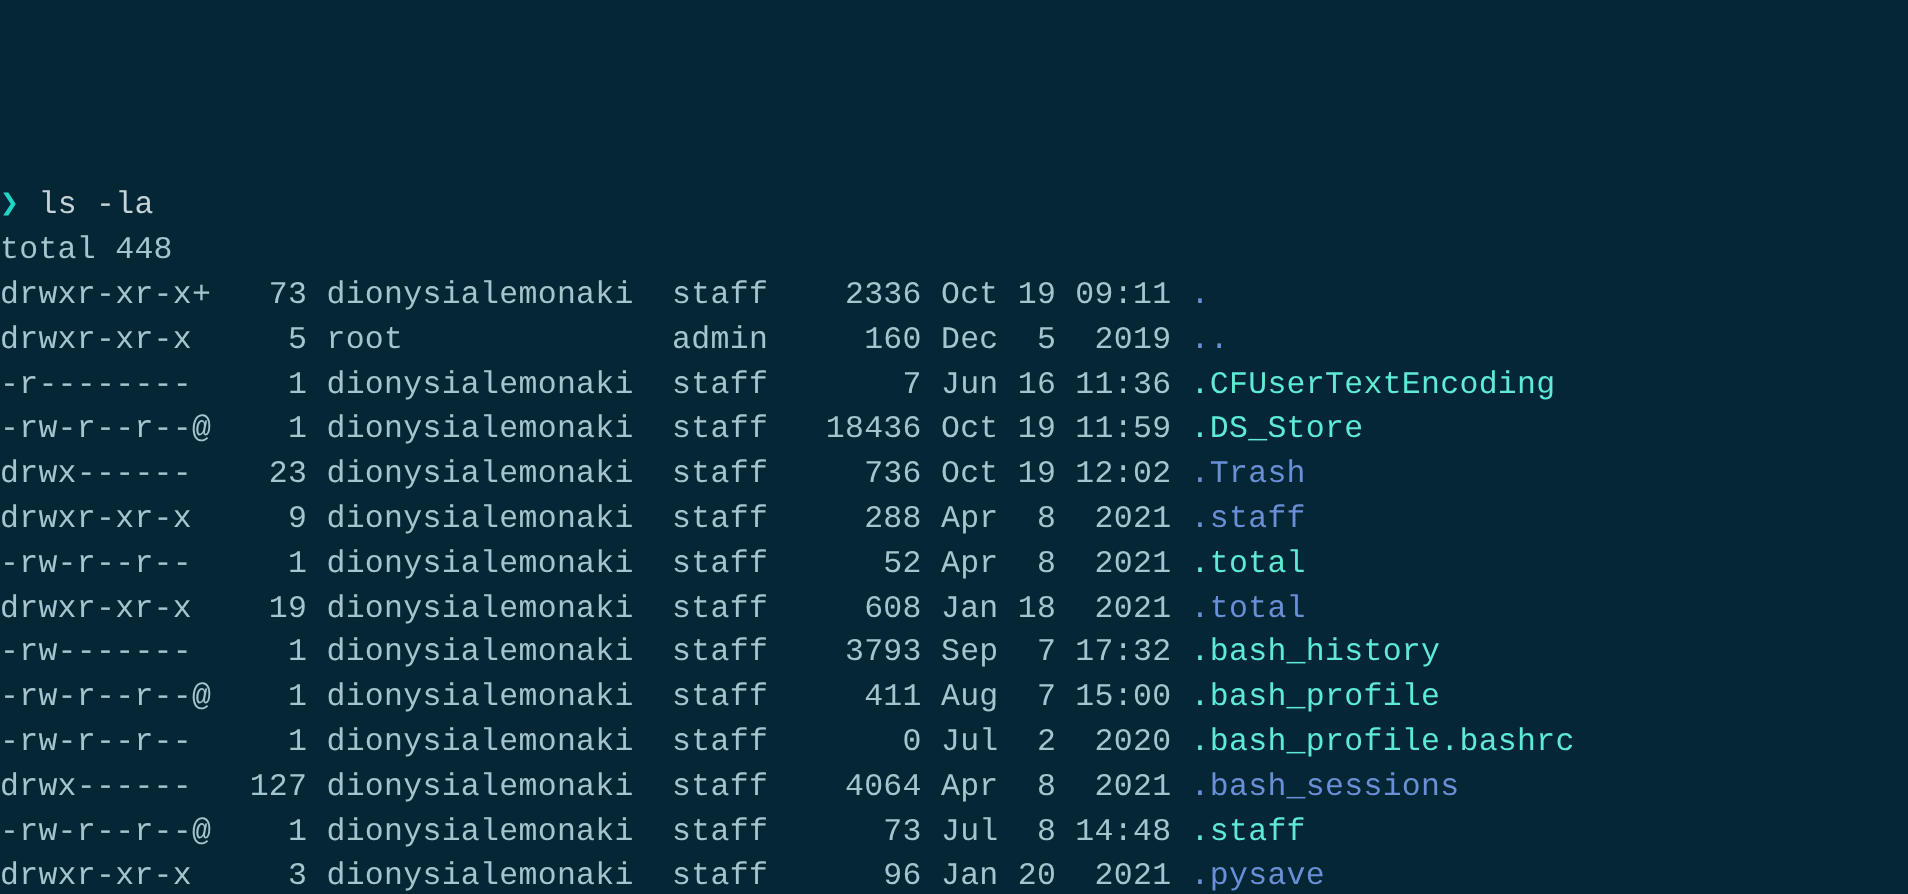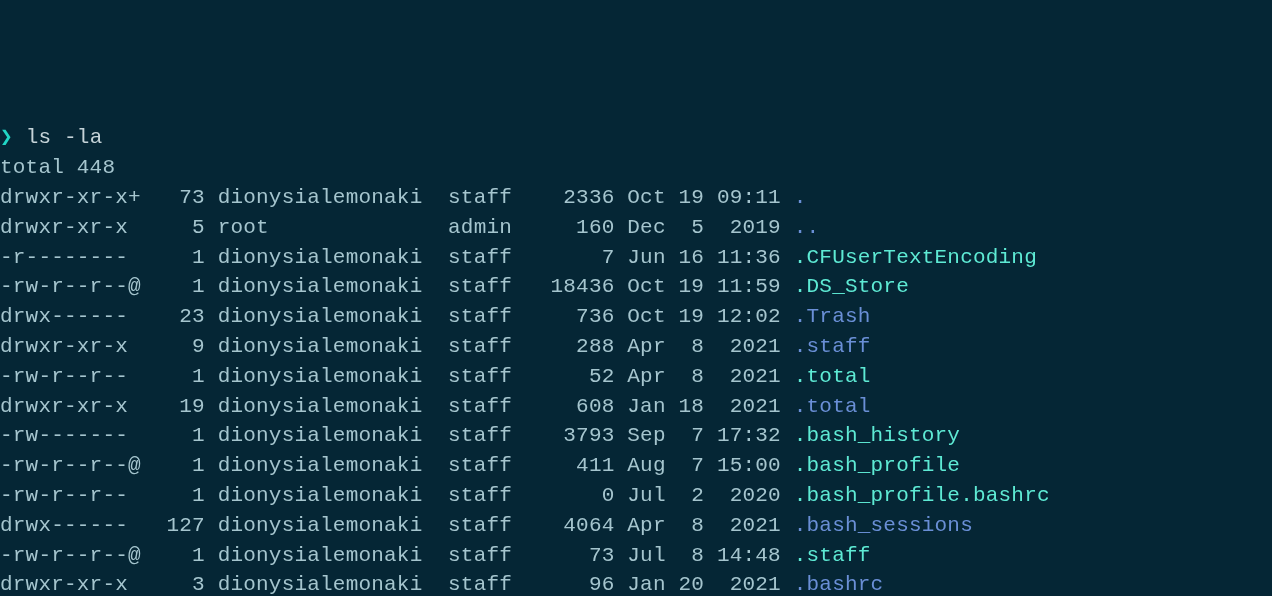--- a/index.html
+++ b/index.html
@@ -50,19 +50,19 @@
 -rw-r--r--@    1 dionysialemonaki  staff   18436 Oct 19 11:59 <span class="file-name">.DS_Store</span>
 drwx------    23 dionysialemonaki  staff     736 Oct 19 12:02 <span class="dir-name">.Trash</span>
 drwxr-xr-x     9 dionysialemonaki  staff     288 Apr  8  2021 <span class="dir-name">.staff</span>
 -rw-r--r--     1 dionysialemonaki  staff      52 Apr  8  2021 <span class="file-name">.total</span>
 drwxr-xr-x    19 dionysialemonaki  staff     608 Jan 18  2021 <span class="dir-name">.total</span>
 -rw-------     1 dionysialemonaki  staff    3793 Sep  7 17:32 <span class="file-name">.bash_history</span>
 -rw-r--r--@    1 dionysialemonaki  staff     411 Aug  7 15:00 <span class="file-name">.bash_profile</span>
 -rw-r--r--     1 dionysialemonaki  staff       0 Jul  2  2020 <span class="file-name">.bash_profile.bashrc</span>
 drwx------   127 dionysialemonaki  staff    4064 Apr  8  2021 <span class="dir-name">.bash_sessions</span>
 -rw-r--r--@    1 dionysialemonaki  staff      73 Jul  8 14:48 <span class="file-name">.staff</span>
-drwxr-xr-x     3 dionysialemonaki  staff      96 Jan 20  2021 <span class="dir-name">.bashrc</span>
+drwxr-xr-x     3 dionysialemonaki  staff      96 Jan 20  2021 <span class="dir-name">.pysave</span>
 drwx------     5 dionysialemonaki  staff     160 Jul  8 19:15 
 drwxr-xr-x    11 dionysialemonaki  staff     352 Sep 19 10:21 
 drwxr-xr-x     4 dionysialemonaki  staff     128 Dec  3  2020 </span></div>
 
 
 
 
 </body></html>

